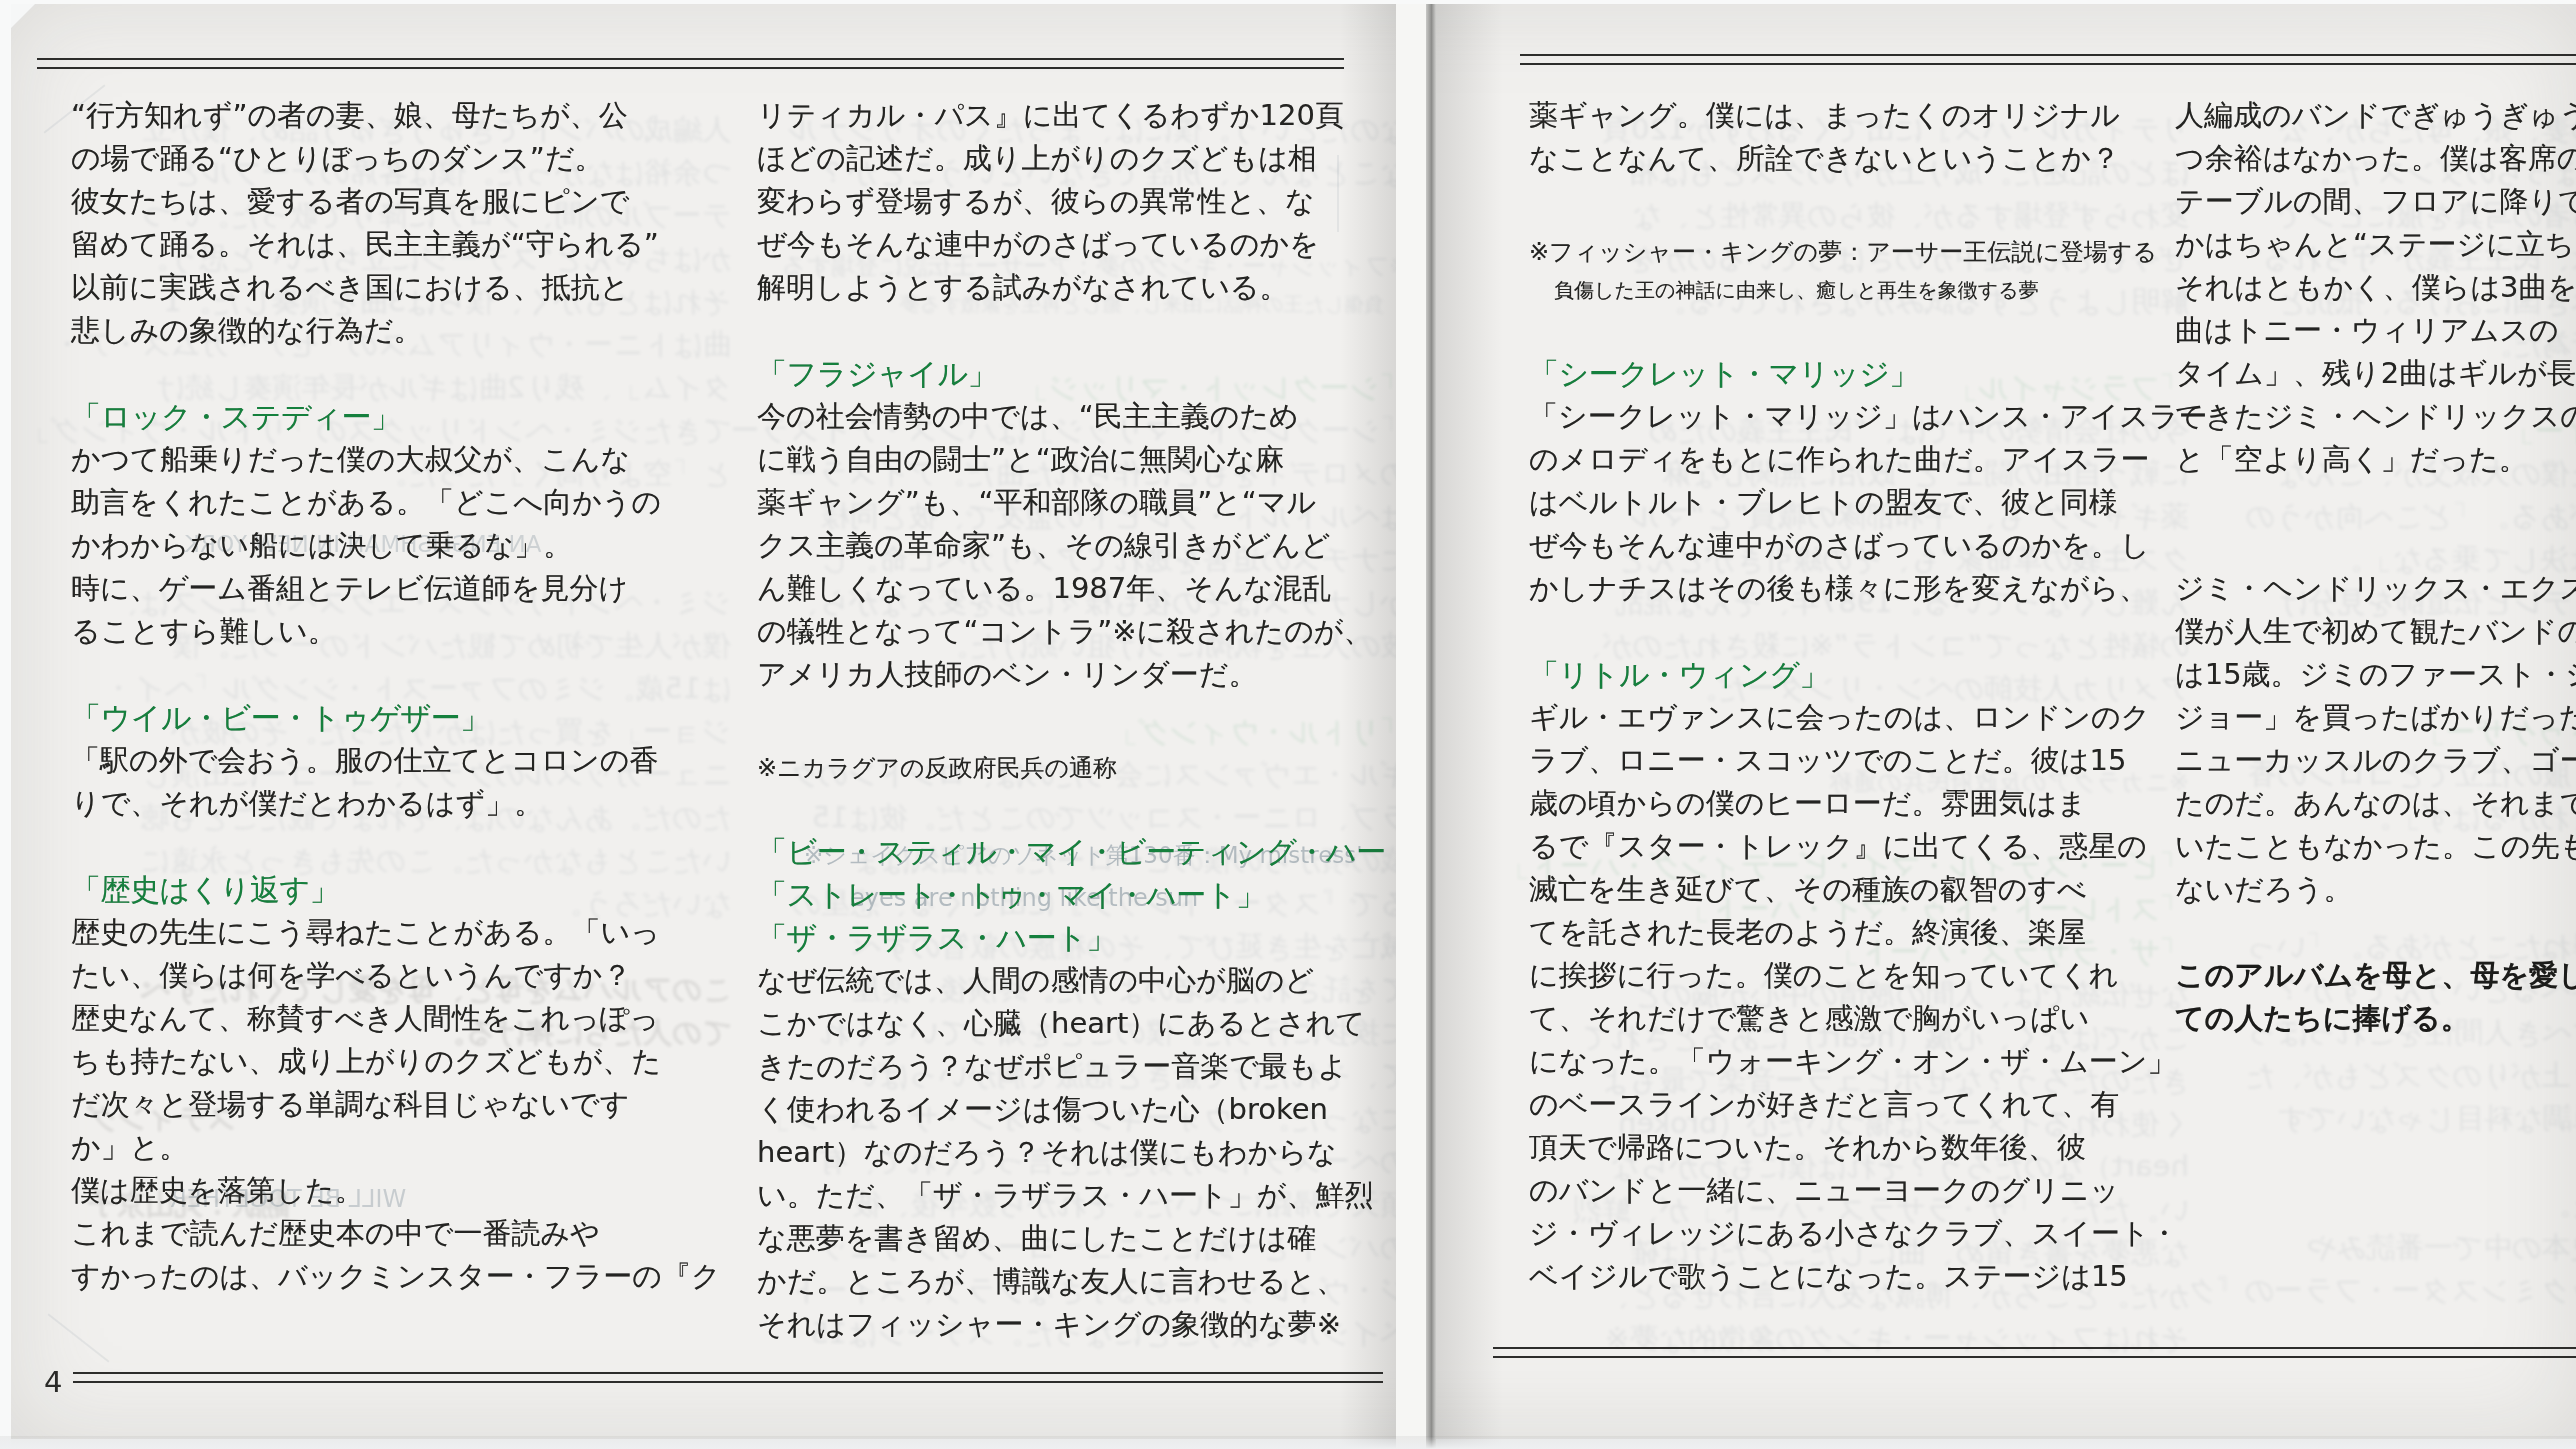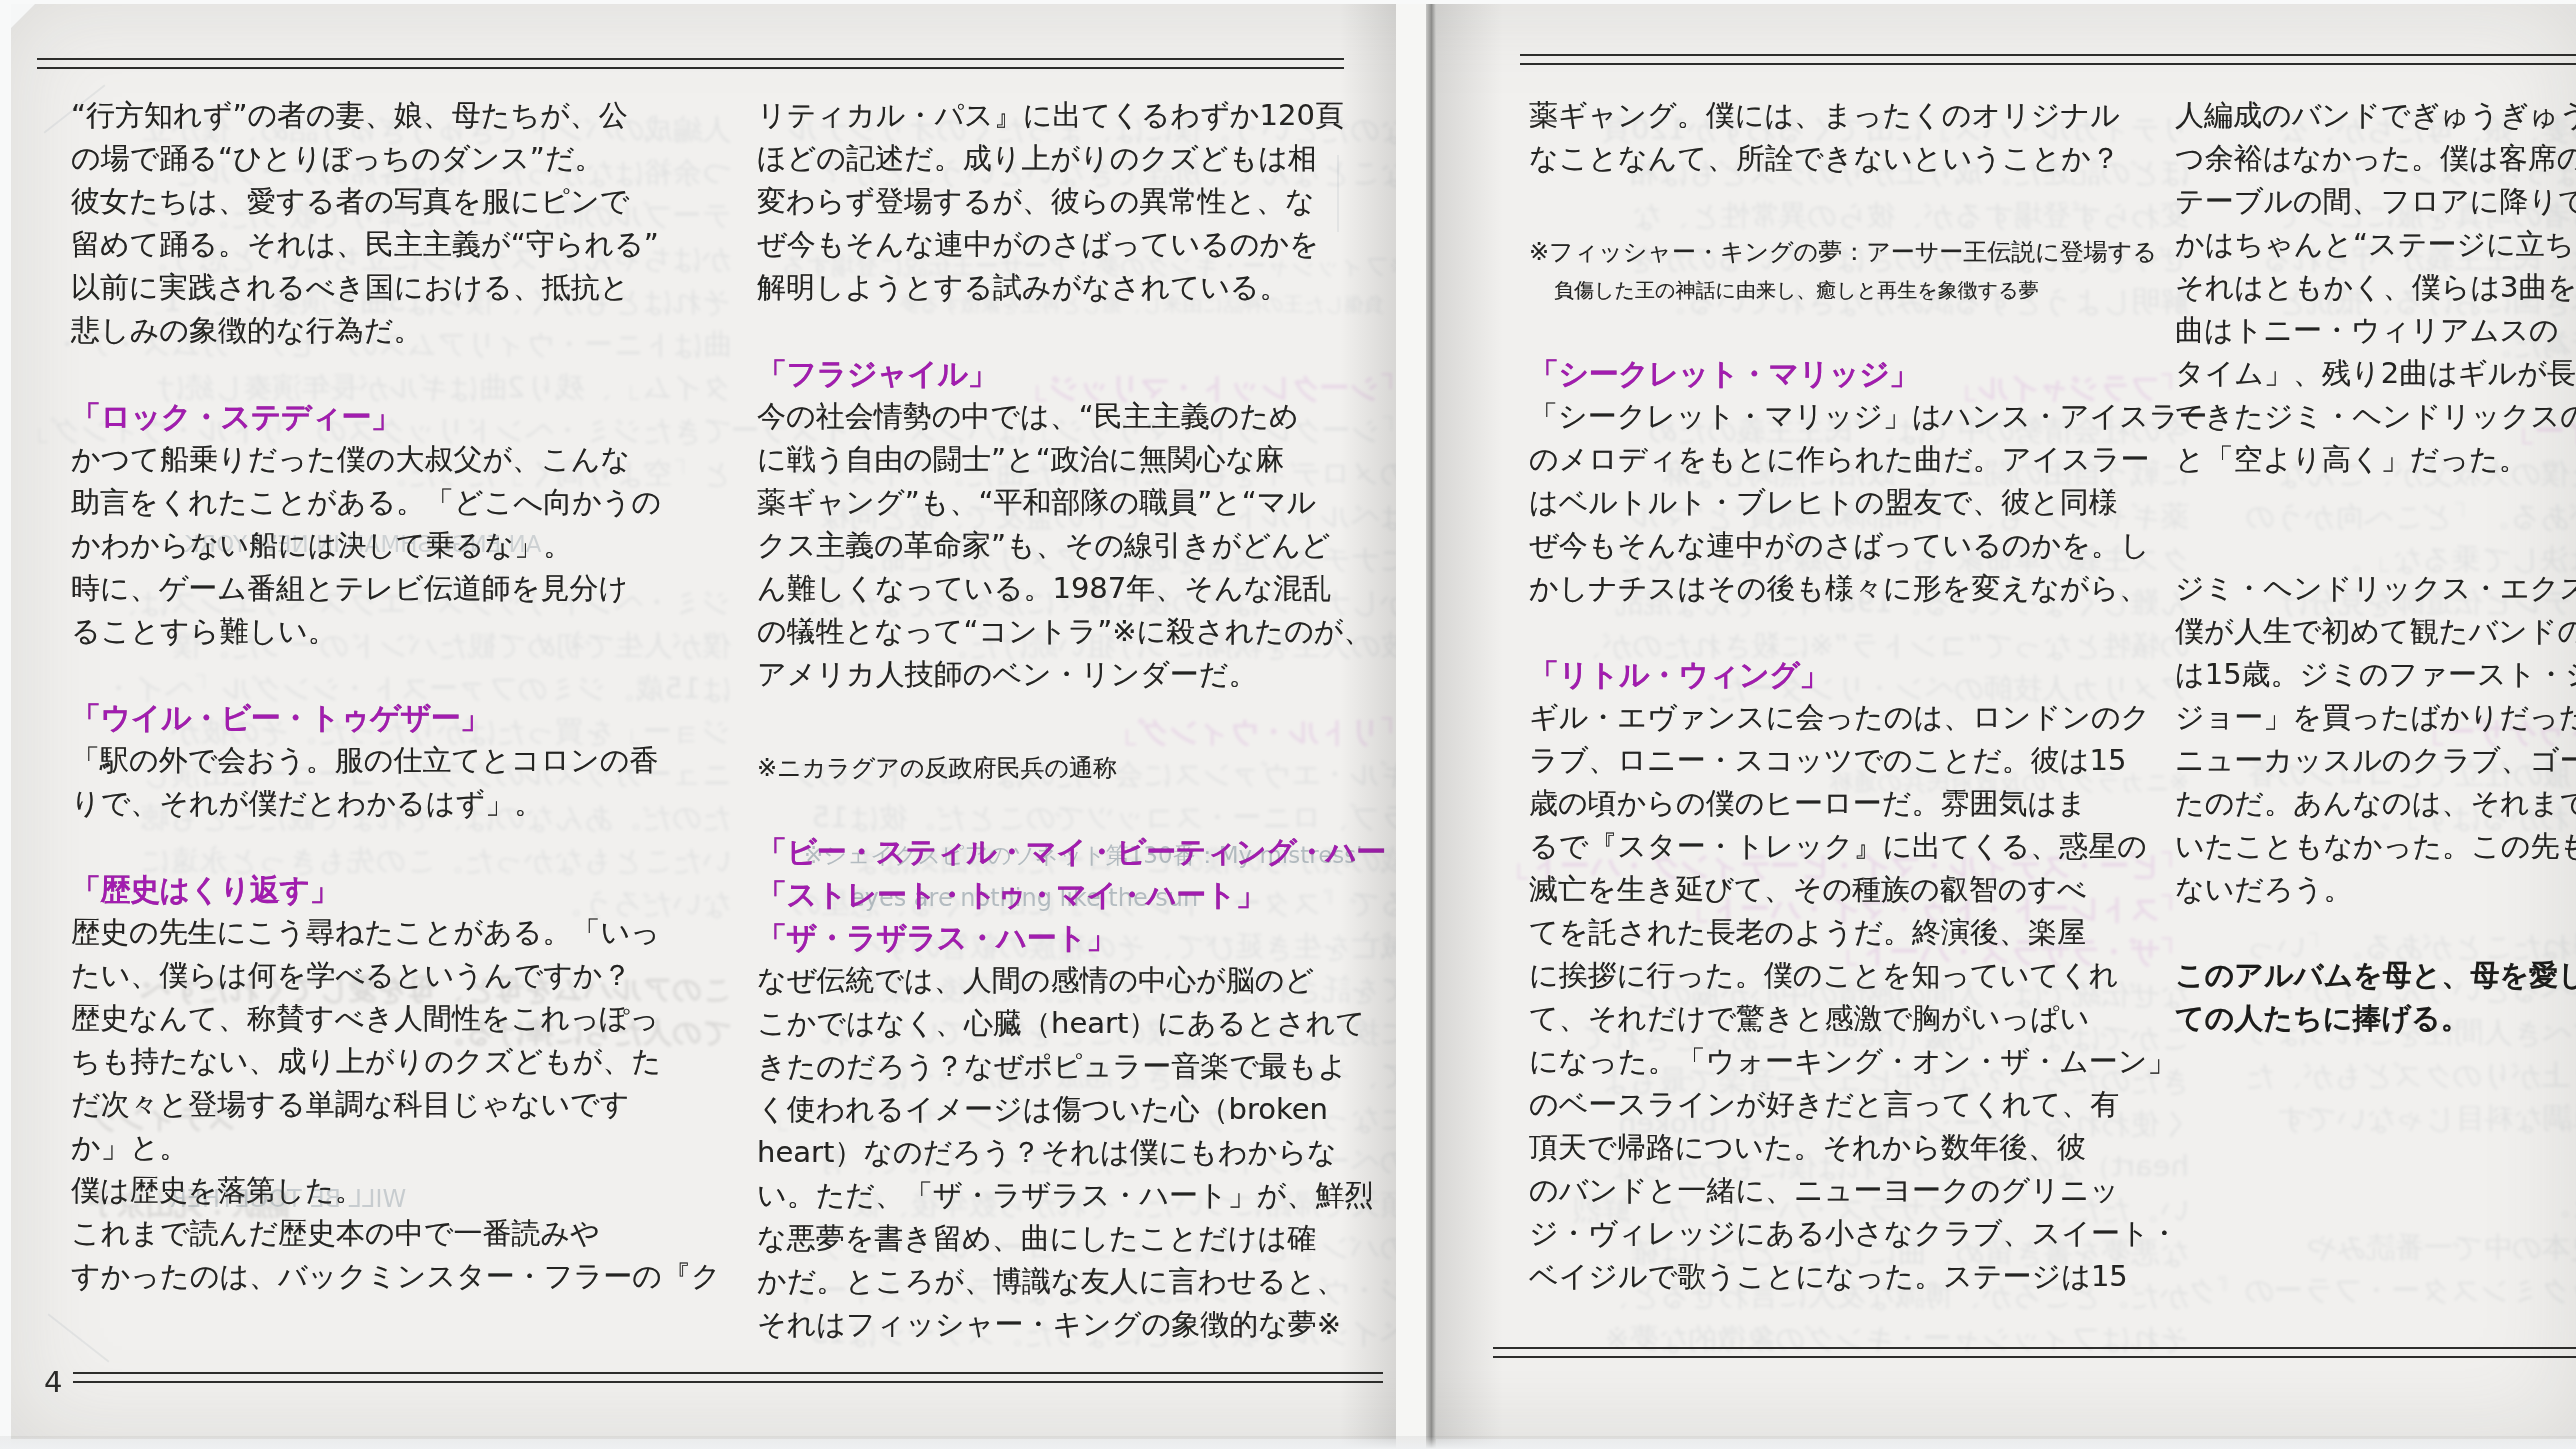--- a/index.html
+++ b/index.html
@@ -18,21 +18,21 @@
   .pagenum{position:absolute;font-size:29px;color:#2a2a28;font-weight:400;}
   .pagenum.p4{left:44px;top:1365px;}
   
   .col{position:absolute;top:94px;width:644px;color:#242422;}
   .col.c1{left:71px;}
   .col.c2{left:757px;}
   .col.c3{left:1529px;}
   .col.c4{left:2175px;}
   .line{height:43px;line-height:43px;font-size:29px;white-space:nowrap;
         text-shadow:0 0 0.5px rgba(50,50,48,.45);}
-  .line.heading{font-weight:700;font-size:30px;letter-spacing:-0.5px;color:#a21caf;}
+  .line.heading{font-weight:400;font-size:30px;letter-spacing:-0.5px;color:#15803d;}
   .line.bold{font-weight:700;color:#1c1c1a;}
   .line.note{font-size:24px;height:38px;line-height:38px;margin-top:10px;}
   .line.note2{font-size:20px;height:38px;line-height:38px;padding-left:25px;}
   .line.blank{height:43px;}
   .line.sign,.line.trans{font-weight:700;text-align:right;color:#1c1c1a;}
   
   .ghost{transform:scaleX(-1);opacity:.10;filter:blur(1.5px);color:#5b6b78;pointer-events:none;}
   .ghost .line{text-shadow:none;}
   .gco1{left:87px;top:108px;}
   .gco2{left:765px;top:108px;}

